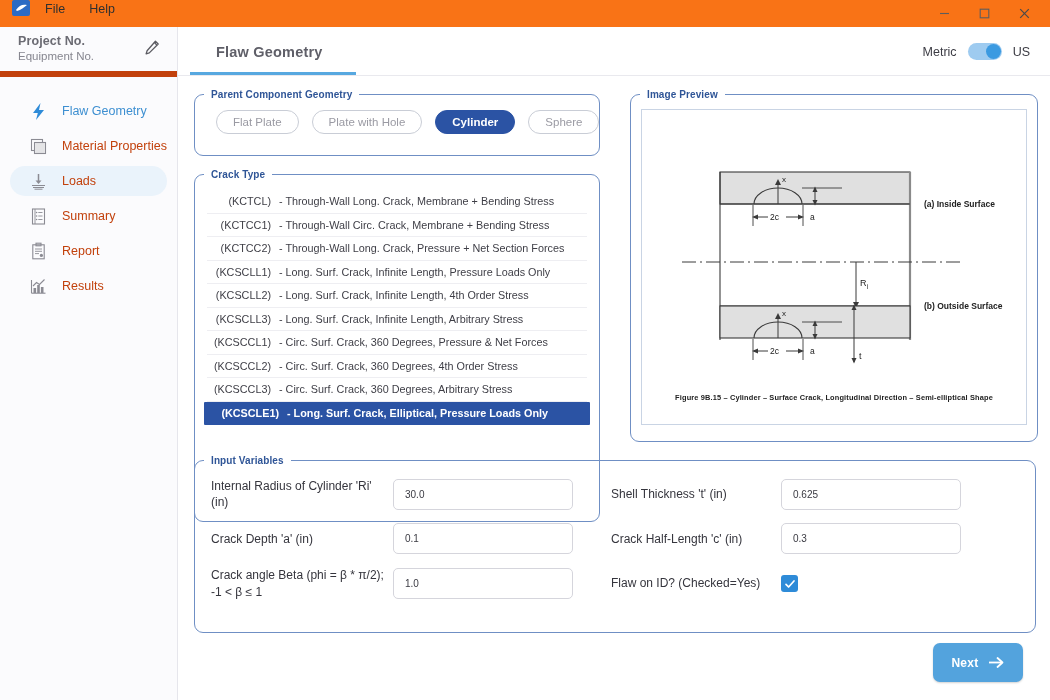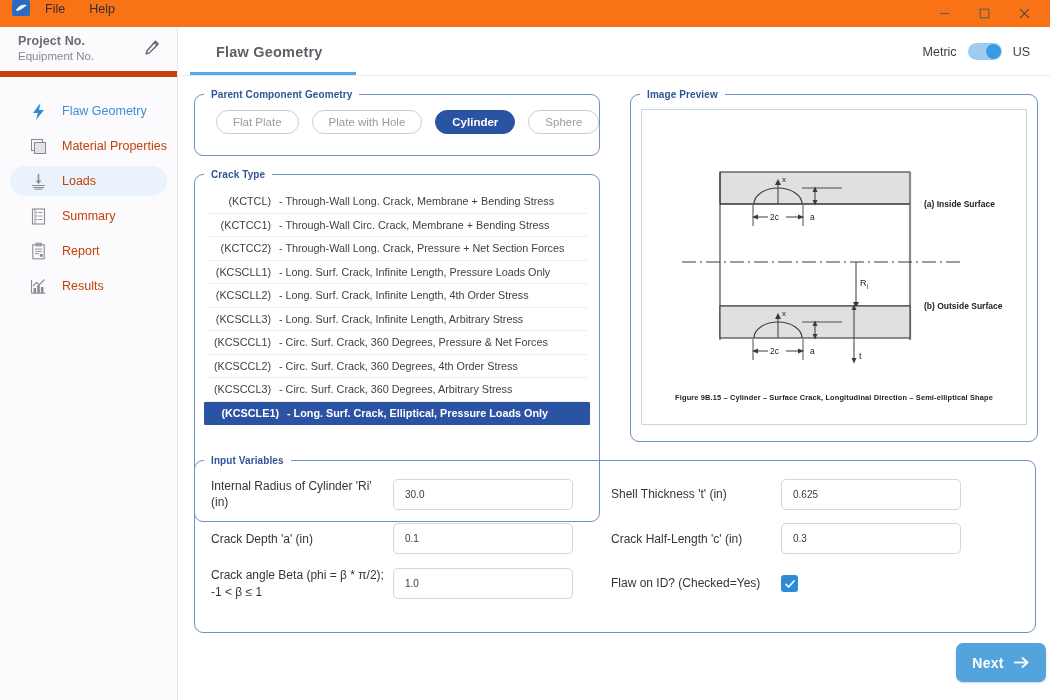--- a/index.html
+++ b/index.html
@@ -152,24 +152,24 @@
   }
   .iv-check {
     width:17px; height:17px; border-radius:3px; background:#2e8bd8;
     display:flex; align-items:center; justify-content:center;
   }
   .iv-check svg { display:block; }
   .spacer { width:36px; }
 
   
   .next-btn {
-    position:absolute; right:4px; bottom:18px;
+    position:absolute; right:27px; bottom:18px;
     width:90px; height:39px; border-radius:7px; background:#53a3dd;
     display:flex; align-items:center; justify-content:center; gap:9px;
-    color:#fff; font-size:14px; font-weight:bold; letter-spacing:.3px;
+    color:#fff; font-size:12px; font-weight:bold; letter-spacing:.3px;
     box-shadow:0 1px 2px rgba(0,0,0,.18);
   }
   .next-btn svg { display:block; }
 </style>
 </head>
 <body>
 
 <div id="app">
 
   <div class="titlebar">

